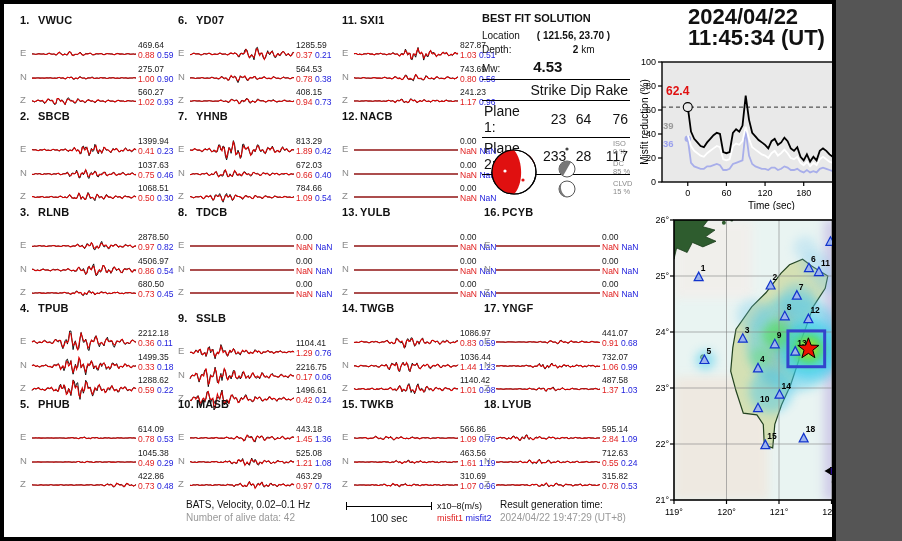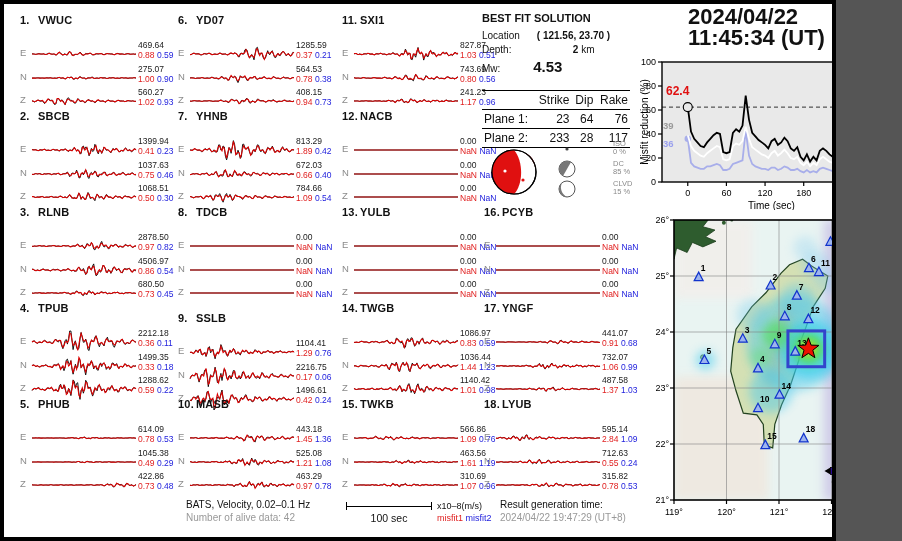--- a/index.html
+++ b/index.html
@@ -16,21 +16,21 @@
   .val{font-size:8.5px;color:#1a1a1a;}
   .mis{font-size:8.5px;}
   .m1{color:#e02020;text-align:right;} .m2{color:#2222dd;}
   
   #bestfit{position:absolute;left:482px;top:12px;width:156px;height:200px;font-size:10px;}
   #bf-heading{font-weight:bold;font-size:11px;margin-bottom:6px;}
   .bf-line{margin:3px 0;}
   .bf-label{display:inline-block;}
   .bf-bold{font-weight:bold;}
   #mw-value{font-size:15px;font-weight:bold;margin-left:30px;}
-  table.bf{border-collapse:collapse;margin-top:15px;font-size:12px;width:148px;}
+  table.bf{border-collapse:collapse;margin-top:4px;font-size:14px;width:148px;}
   table.bf td,table.bf th{padding:2px 2px;text-align:right;font-weight:normal;}
   table.bf td:first-child{text-align:left;}
   tr.bf-head{border-top:1px solid #000;}
   tr.bf-p1{border-top:1px solid #000;}
   tr.bf-p2{border-top:1px solid #000;border-bottom:1px solid #000;}
   #bf-bottom{position:absolute;left:0;top:128px;width:156px;height:70px;}
   #decomp{position:absolute;left:76px;top:0;}
   .dc-item{display:flex;align-items:flex-start;margin-bottom:2px;gap:32px;}
   .dc-text{font-size:7.5px;color:#8a8a8a;line-height:8px;margin-left:5px;}
   

